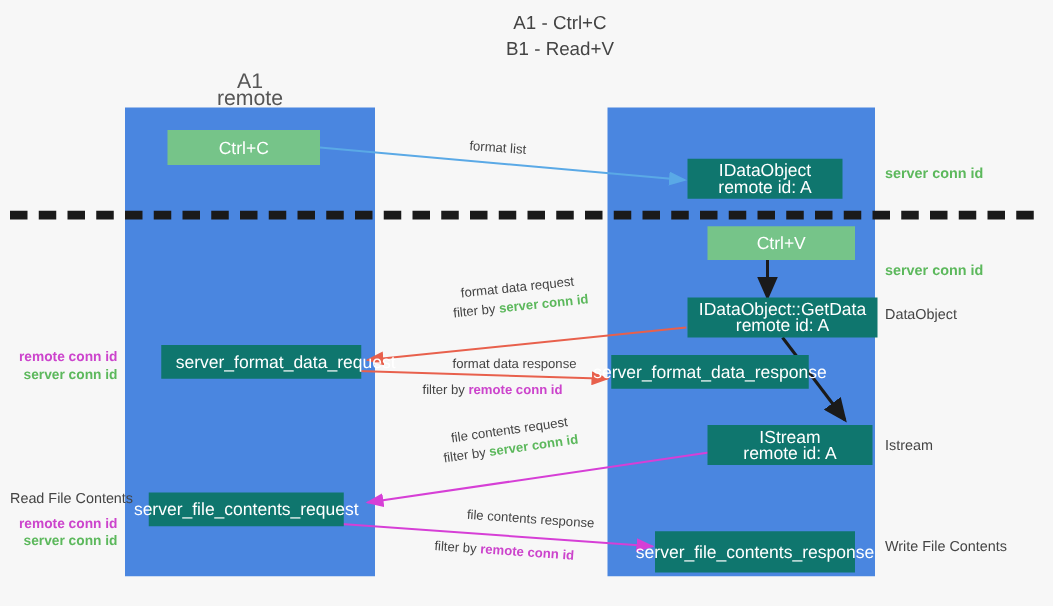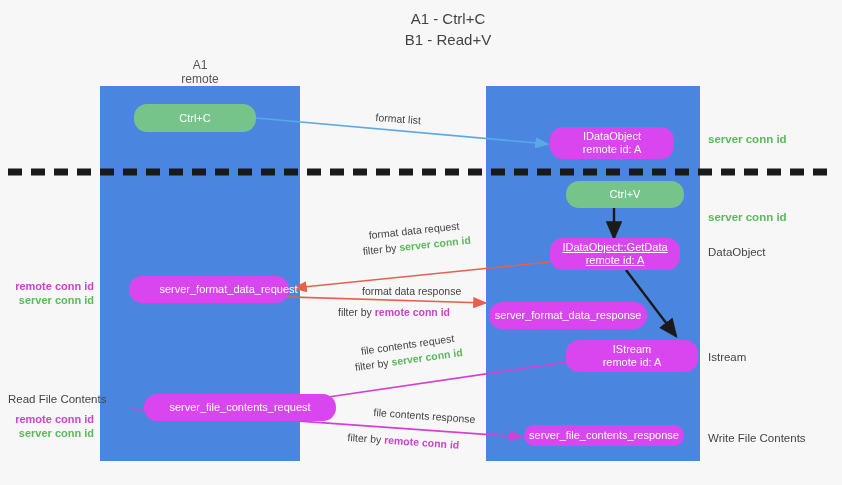--- a/index.html
+++ b/index.html
@@ -15,38 +15,37 @@
 
   
   .title{
     position:absolute;left:0;top:8px;width:842px;
     text-align:center;color:#444;font-size:15px;line-height:21px;padding-left:27px;
   }
 
   
   .lane-head{
     position:absolute;text-align:center;color:#555;
-    font-size:12px;line-height:14px;width:200px;
+    font-size:17px;line-height:14px;width:200px;
   }
 
   
   .lane{
     position:absolute;background:#4a86e0;
   }
 
   
   .box{
     position:absolute;box-sizing:border-box;
     display:flex;align-items:center;justify-content:center;
-    text-align:center;color:#ffffff;font-size:11px;line-height:13px;
+    text-align:center;color:#ffffff;font-size:14px;line-height:13px;
     padding:2px 4px;
-    border-radius:13px;
   }
   .box.green{background:#76c489;}
-  .box.orange{background:#d946ef;}
+  .box.orange{background:#0f766e;}
 
   
   .side-label{
     position:absolute;font-size:11.5px;line-height:14px;color:#444;
   }
   .grn{color:#5cb85c;font-weight:bold;}
   .mag{color:#cc44cc;font-weight:bold;}
 
   .legend{
     position:absolute;font-size:11px;line-height:14px;text-align:right;
@@ -112,37 +111,37 @@
 
   <div class="box green" style="left:134px;top:104px;width:122px;height:28px;">Ctrl+C</div>
 
   <div class="box orange" style="left:550px;top:127px;width:124px;height:32px;flex-direction:column;">
     <span>IDataObject</span>
     <span>remote id: A</span>
   </div>
 
   <div class="box green" style="left:566px;top:181px;width:118px;height:27px;">Ctrl+V</div>
 
-  <div class="box orange" style="left:550px;top:238px;width:130px;height:32px;flex-direction:column;text-decoration:underline;">
+  <div class="box orange" style="left:550px;top:238px;width:152px;height:32px;flex-direction:column;">
     <span>IDataObject::GetData</span>
     <span>remote id: A</span>
   </div>
 
   <div class="box orange" style="left:129px;top:276px;width:160px;height:27px;padding-left:43px;">server_format_data_request</div>
 
-  <div class="box orange" style="left:489px;top:302px;width:158px;height:27px;">server_format_data_response</div>
+  <div class="box orange" style="left:489px;top:284px;width:158px;height:27px;">server_format_data_response</div>
 
   <div class="box orange" style="left:566px;top:340px;width:132px;height:32px;flex-direction:column;">
     <span>IStream</span>
     <span>remote id: A</span>
   </div>
 
-  <div class="box orange" style="left:144px;top:394px;width:192px;height:27px;">server_file_contents_request</div>
+  <div class="box orange" style="left:119px;top:394px;width:156px;height:27px;">server_file_contents_request</div>
 
-  <div class="box orange" style="left:524px;top:425px;width:160px;height:21px;">server_file_contents_response</div>
+  <div class="box orange" style="left:524px;top:425px;width:160px;height:33px;">server_file_contents_response</div>
 
   <div class="cap" style="left:376px;top:110px;transform:rotate(4deg);">format list</div>
 
   <div class="cap" style="left:368px;top:228px;transform:rotate(-6deg);">format data request</div>
   <div class="cap" style="left:362px;top:244px;transform:rotate(-6deg);">
     <span>filter by </span><span class="grn">server conn id</span>
   </div>
 
   <div class="cap flat" style="left:362px;top:284px;">format data response</div>
   <div class="cap flat" style="left:338px;top:305px;">

